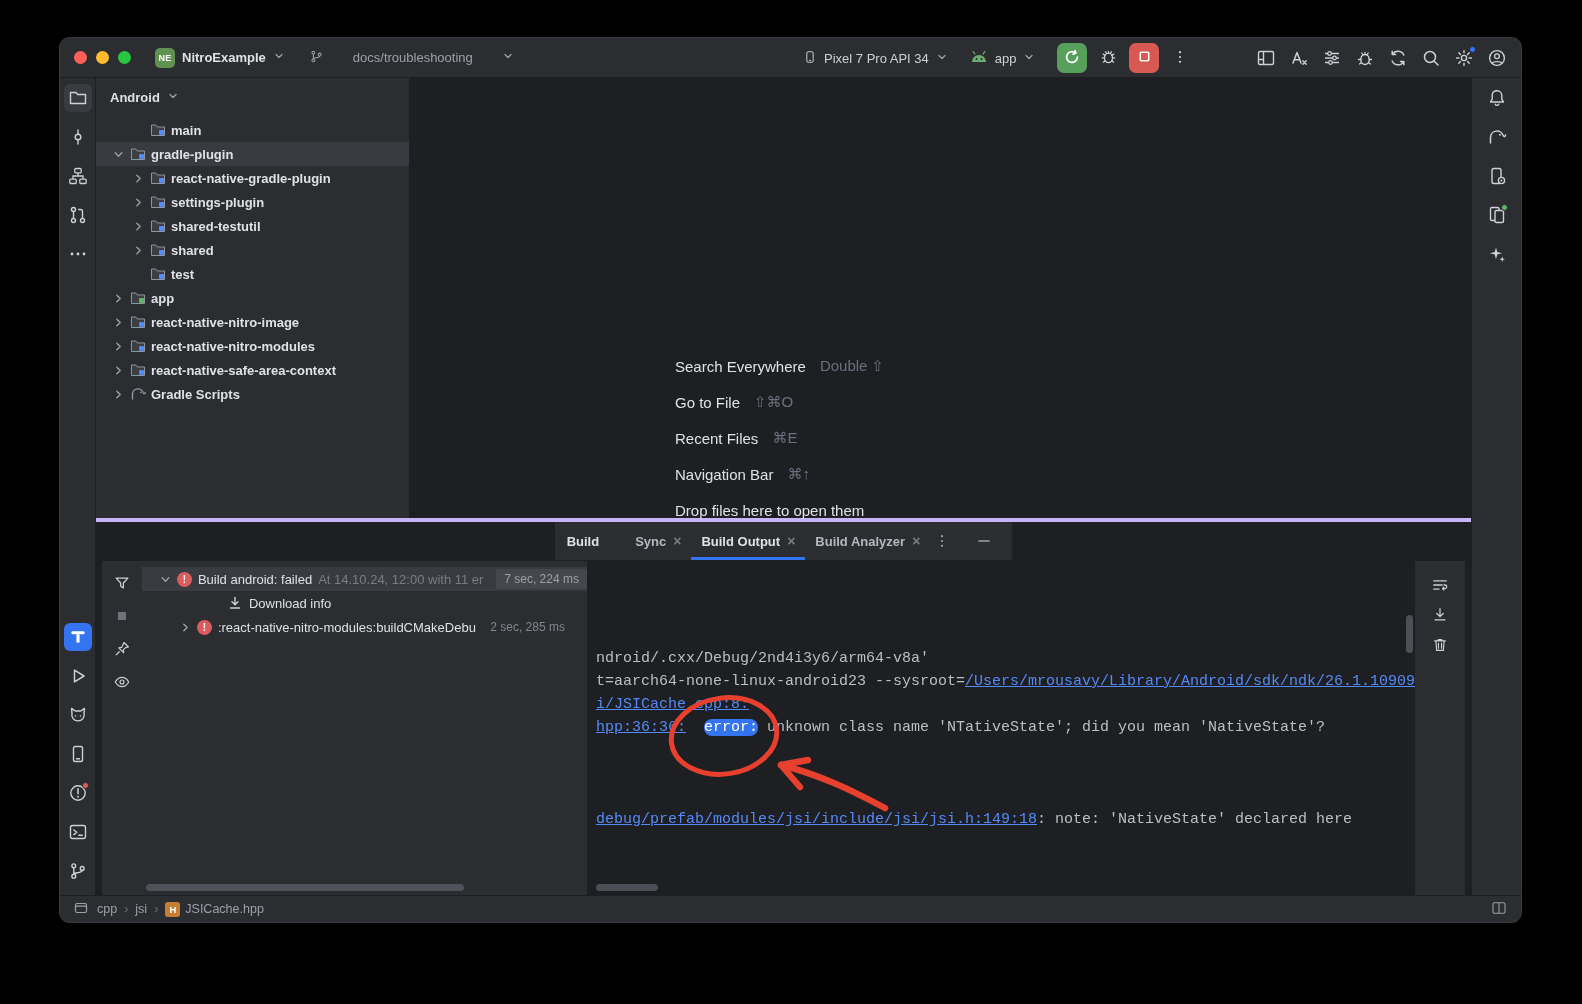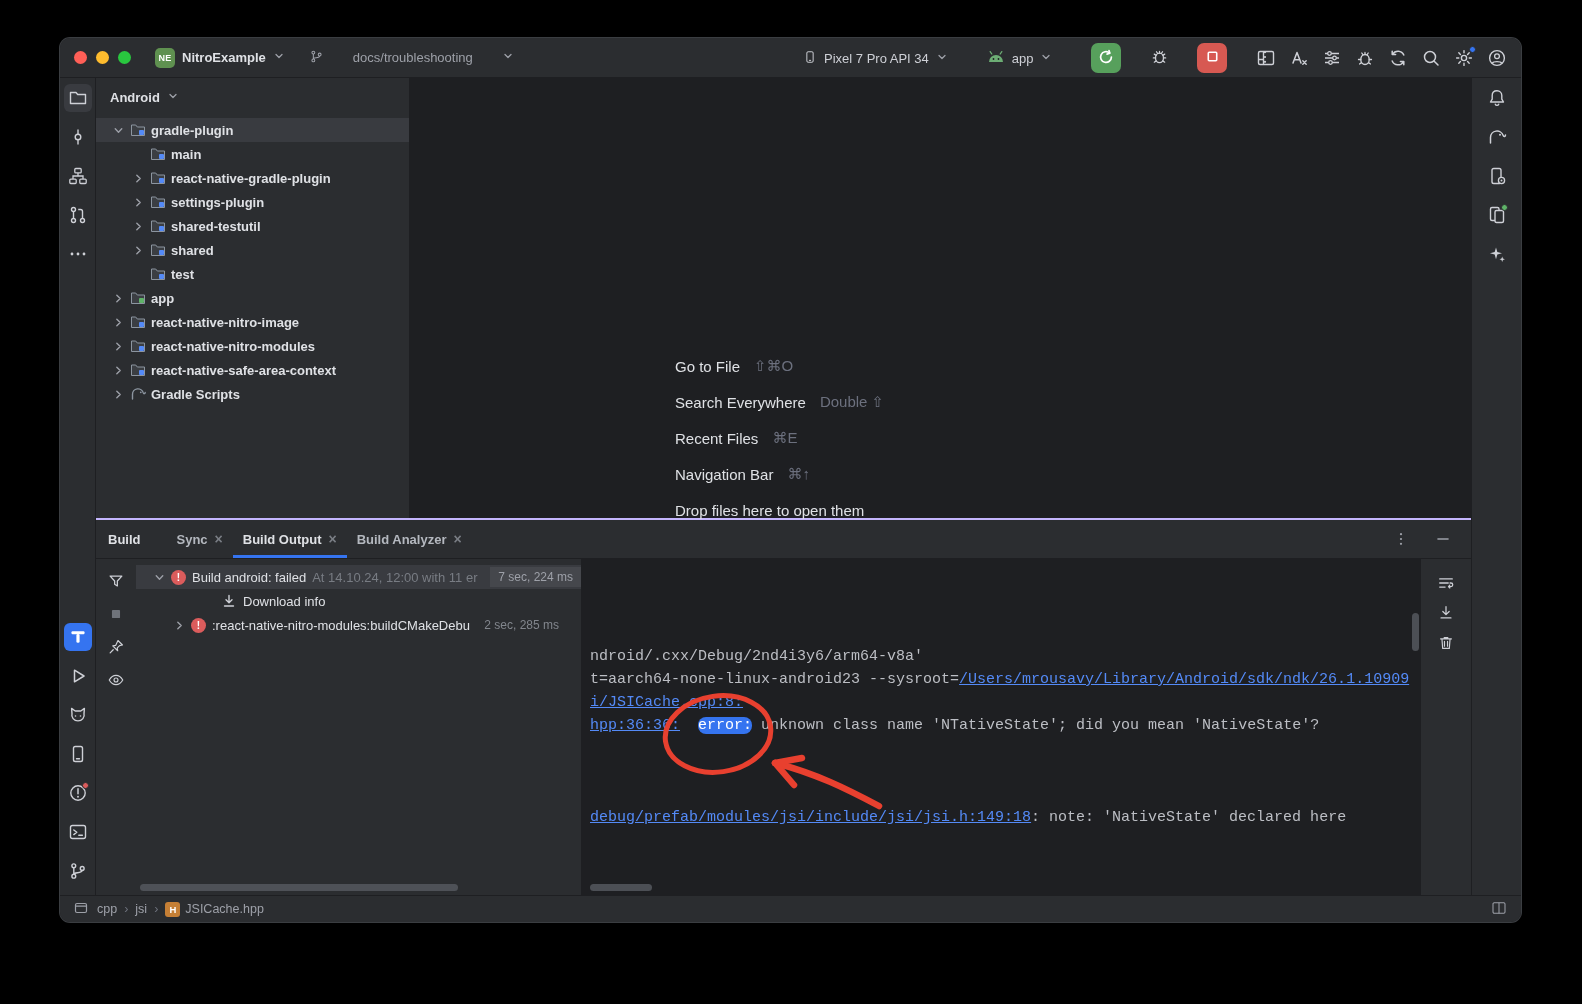--- a/index.html
+++ b/index.html
@@ -15,21 +15,21 @@
   .titlebar { position:relative; flex:0 0 40px; background:#2b2d30; border-bottom:1px solid #1e1f22;
     display:flex; align-items:center; padding:0 10px; font-size:13px; }
   .traffic { display:flex; gap:9px; margin:0 16px 0 4px; }
   .tl { width:13px; height:13px; border-radius:50%; display:inline-block; }
   .tl-red{ background:#ff5f57; } .tl-yellow{ background:#febc2e; } .tl-green{ background:#29c73f; }
   .widget { display:flex; align-items:center; gap:7px; padding:4px 8px; border-radius:6px; cursor:default; }
   .ne-badge { width:20px; height:20px; border-radius:5px; background:#5f9150; color:#fff;
     font-size:9px; font-weight:700; display:flex; align-items:center; justify-content:center; letter-spacing:.3px; }
   .proj-name { font-weight:600; color:#dfe1e5; }
   .branch-widget { margin-left:8px; color:#9da0a8;gap:29px; }
-  .tb-center { position:absolute; left:735px; top:0; height:40px; display:flex; align-items:center; gap:23px; }
+  .tb-center { position:absolute; left:735px; top:0; height:40px; display:flex; align-items:center; gap:6px; }
   .selector { display:flex; align-items:center; gap:7px; padding:4px 8px; border-radius:6px; color:#ced0d6; }
   .run-btn { width:30px; height:30px; border-radius:7px; background:#57a05c; border:none;
     display:flex; align-items:center; justify-content:center; margin-left:8px; }
   .stop-btn { width:30px; height:30px; border-radius:7px; background:#d75952; border:none;
     display:flex; align-items:center; justify-content:center; }
   .icon-btn { width:30px; height:30px; border-radius:7px; background:transparent; border:none;
     display:flex; align-items:center; justify-content:center; }
   .tb-right { position:absolute; right:10px; top:0; height:40px; display:flex; align-items:center; gap:5px; }
   .tb-icon { position:relative; width:28px; height:28px; border-radius:6px;
     display:flex; align-items:center; justify-content:center; }
@@ -66,21 +66,21 @@
   .t-label { font-weight:600; color:#dfe1e5; }
 
   
   .editor { flex:1; background:#1e1f22; position:relative; min-width:0; }
   .shortcuts { position:absolute; left:265px; top:270px; font-size:15px; }
   .sc-row { height:36px; display:flex; align-items:center; }
   .sc-label { color:#dfe1e5; }
   .sc-keys { color:#6c707e; margin-left:14px; }
 
   
-  .build-panel { flex:1; display:flex; flex-direction:column; border-top:2px solid #c4b5fd; min-height:0; }
+  .build-panel { flex:1; display:flex; flex-direction:column; border-top:4px solid #c4b5fd; min-height:0;align-items:center; }
   .bp-header { flex:0 0 38px; background:#2b2d30; border-bottom:1px solid #1e1f22;
     display:flex; align-items:center; padding-left:12px; font-size:13px; }
   .bp-title { font-weight:700; margin-right:26px; }
   .bp-tabs { display:flex; height:38px; }
   .bp-tab { display:flex; align-items:center; padding:0 10px; gap:7px; color:#b4b8bf;
     border-bottom:3px solid transparent; border-top:3px solid transparent; font-weight:600; }
   .bp-tab.active { color:#dfe1e5; border-bottom-color:var(--accent,#3574f0); }
   .tab-close { color:#7a7e85; font-size:14px; line-height:1; }
   .bp-hdr-right { margin-left:auto; display:flex; align-items:center; gap:18px; padding-right:16px; }
   .bp-content { flex:1; display:flex; min-height:0; background:#2b2d30; }
@@ -350,43 +350,43 @@
       <div class="center-col">
         <div class="upper-row">
           <div class="project-panel">
             <div class="pp-header">
               <span>Android</span>
               <span><svg width="12" height="12" viewBox="0 0 14 14">
                     <path d="M3.5 5.2 7 8.8l3.5-3.6" fill="none" stroke="#9da0a8" stroke-width="1.5" stroke-linecap="round" stroke-linejoin="round"></path>
                   </svg></span>
             </div>
             <div class="pp-tree">
-                <div class="tree-row selected" style="padding-left:16px">
-                  <span class="twisty">
-                    <svg width="13" height="13" viewBox="0 0 14 14">
-                      <path d="M3.5 5.2 7 8.8l3.5-3.6" fill="none" stroke="#9da0a8" stroke-width="1.5" stroke-linecap="round" stroke-linejoin="round"></path>
-                    </svg>
-                  </span>
-                  <span class="t-icon">
-                    <svg width="16" height="16" viewBox="0 0 16 16">
-                      <path d="M1.5 3h4.2l1.6 2h7.2v8.5h-13z" fill="#3b3e43" stroke="#8c95a0" stroke-width="1"></path>
-                      <rect x="9" y="8" width="5" height="5" rx="1" fill="#548af7"></rect>
-                    </svg>
-                  </span>
-                  <span class="t-label">gradle-plugin</span>
-                </div>
                 <div class="tree-row" style="padding-left:36px">
                   <span class="twisty"></span>
                   <span class="t-icon">
                     <svg width="16" height="16" viewBox="0 0 16 16">
                       <path d="M1.5 3h4.2l1.6 2h7.2v8.5h-13z" fill="#3b3e43" stroke="#8c95a0" stroke-width="1"></path>
                       <rect x="9" y="8" width="5" height="5" rx="1" fill="#548af7"></rect>
                     </svg>
                   </span>
                   <span class="t-label">main</span>
+                </div>
+                <div class="tree-row selected" style="padding-left:16px">
+                  <span class="twisty">
+                    <svg width="13" height="13" viewBox="0 0 14 14">
+                      <path d="M3.5 5.2 7 8.8l3.5-3.6" fill="none" stroke="#9da0a8" stroke-width="1.5" stroke-linecap="round" stroke-linejoin="round"></path>
+                    </svg>
+                  </span>
+                  <span class="t-icon">
+                    <svg width="16" height="16" viewBox="0 0 16 16">
+                      <path d="M1.5 3h4.2l1.6 2h7.2v8.5h-13z" fill="#3b3e43" stroke="#8c95a0" stroke-width="1"></path>
+                      <rect x="9" y="8" width="5" height="5" rx="1" fill="#548af7"></rect>
+                    </svg>
+                  </span>
+                  <span class="t-label">gradle-plugin</span>
                 </div>
                 <div class="tree-row" style="padding-left:36px">
                   <span class="twisty">
                     <svg width="13" height="13" viewBox="0 0 14 14">
                       <path d="M5.2 3.5 8.8 7l-3.6 3.5" fill="none" stroke="#9da0a8" stroke-width="1.5" stroke-linecap="round" stroke-linejoin="round"></path>
                     </svg>
                   </span>
                   <span class="t-icon">
                     <svg width="16" height="16" viewBox="0 0 16 16">
                       <path d="M1.5 3h4.2l1.6 2h7.2v8.5h-13z" fill="#3b3e43" stroke="#8c95a0" stroke-width="1"></path>
@@ -515,26 +515,26 @@
                       <circle cx="10.8" cy="6.3" r=".9" fill="#8c95a0"></circle>
                     </svg>
                   </span>
                   <span class="t-label">Gradle Scripts</span>
                 </div>
               </div>
           </div>
           <div class="editor">
             <div class="shortcuts">
                 <div class="sc-row">
+                  <span class="sc-label">Search Everywhere</span>
+                  <span class="sc-keys">Double ⇧</span>
+                </div>
+                <div class="sc-row">
                   <span class="sc-label">Go to File</span>
                   <span class="sc-keys">⇧⌘O</span>
-                </div>
-                <div class="sc-row">
-                  <span class="sc-label">Search Everywhere</span>
-                  <span class="sc-keys">Double ⇧</span>
                 </div>
                 <div class="sc-row">
                   <span class="sc-label">Recent Files</span>
                   <span class="sc-keys">⌘E</span>
                 </div>
                 <div class="sc-row">
                   <span class="sc-label">Navigation Bar</span>
                   <span class="sc-keys">⌘↑</span>
                 </div>
                 <div class="sc-row">

